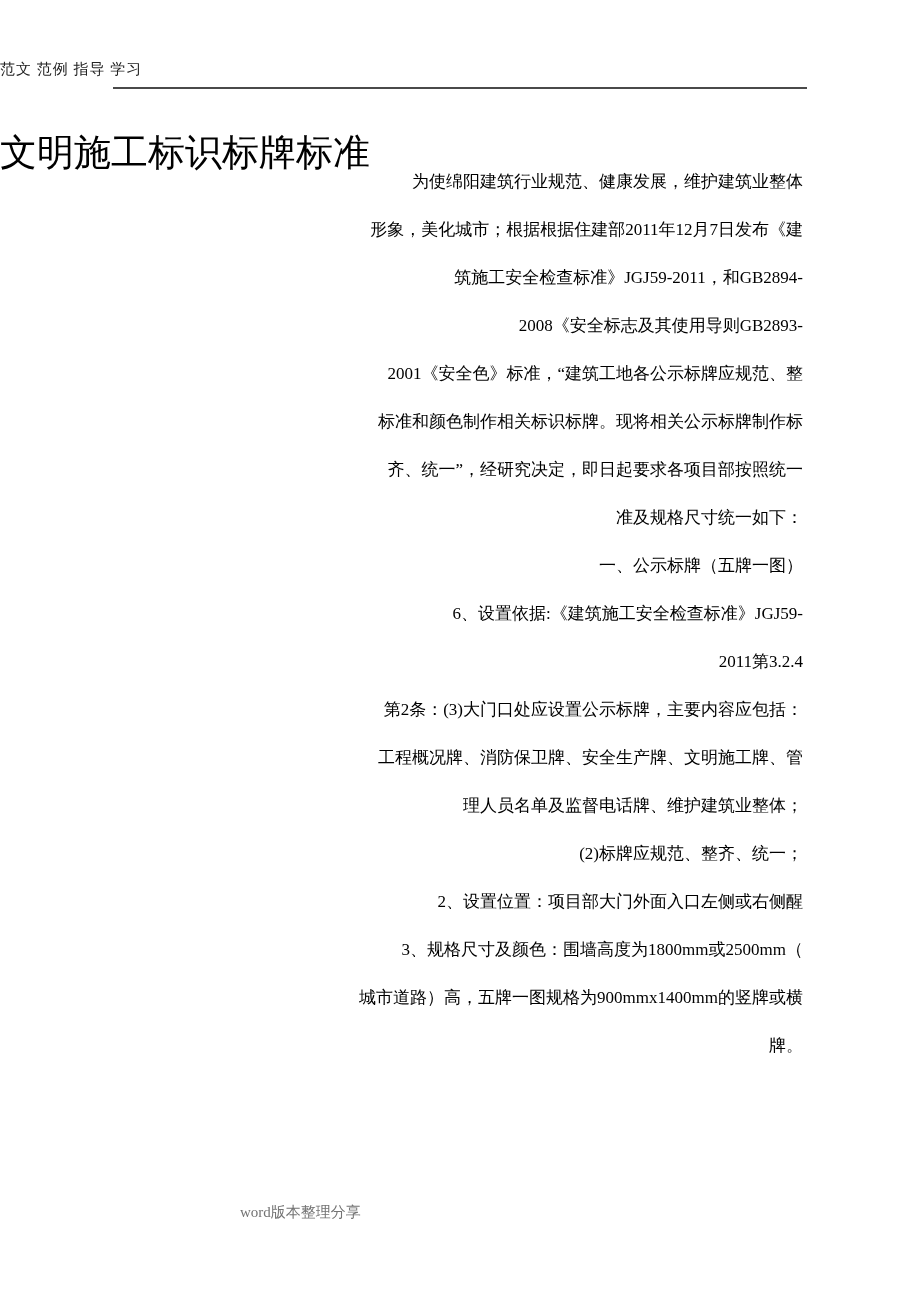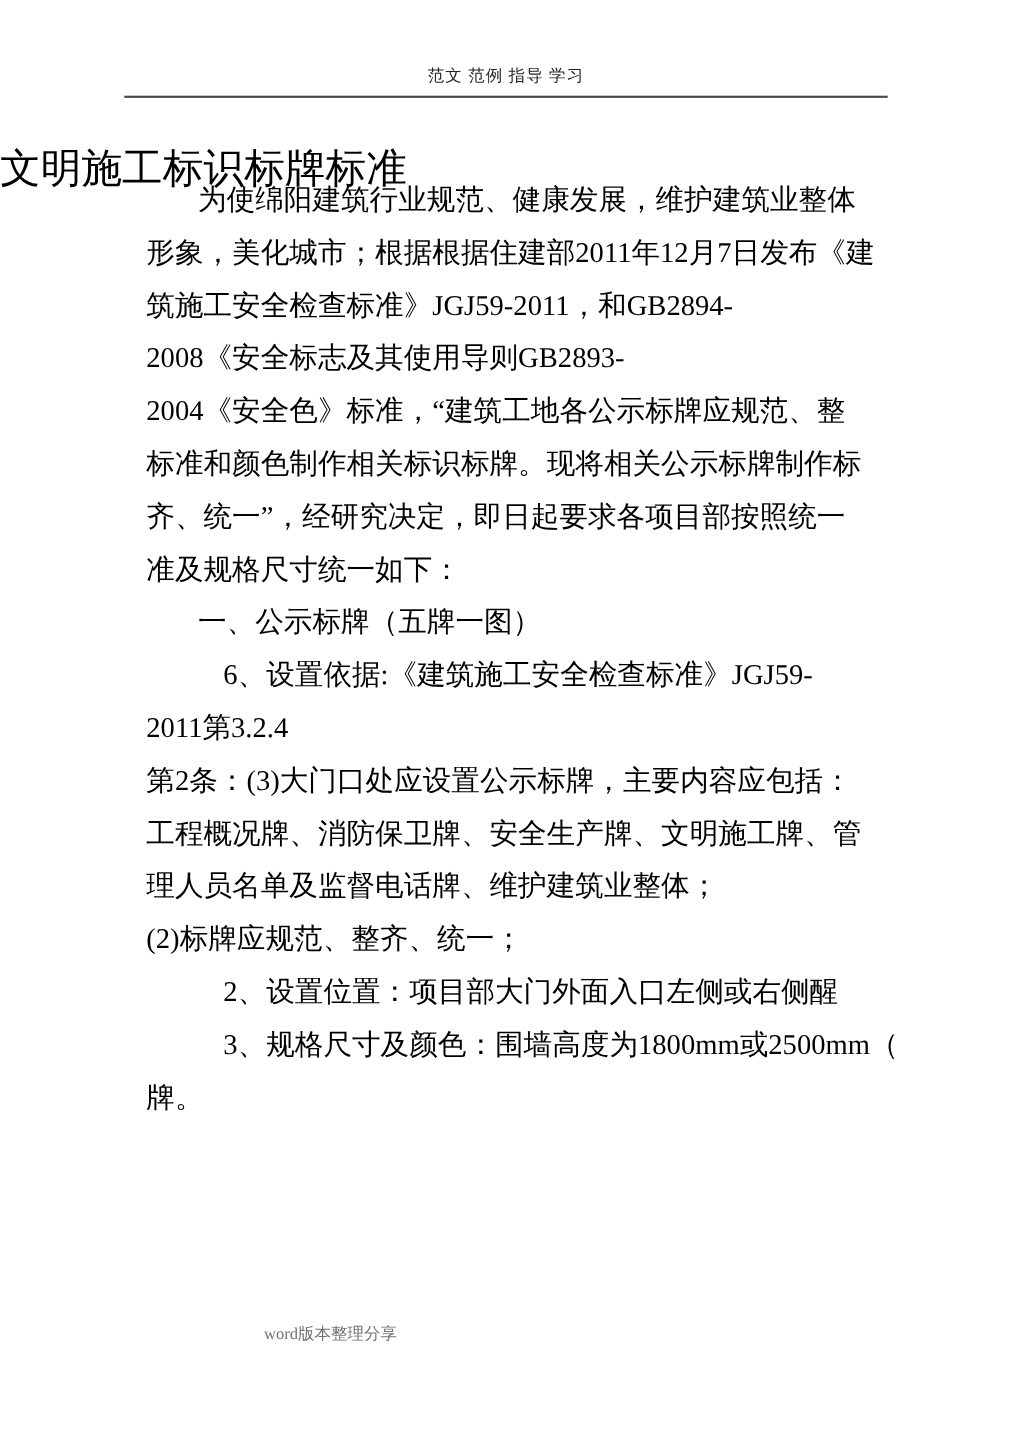--- a/index.html
+++ b/index.html
@@ -14,21 +14,20 @@
     background: #ffffff;
     overflow: hidden;
     font-family: "Liberation Serif", "DejaVu Serif", serif;
     color: #111111;
   }
   .page-header {
     position: absolute;
     top: 60px;
     left: 0;
     width: 100%;
-    text-align: center;
     font-size: 15px;
     color: #222222;
     letter-spacing: 1px;
   }
   .header-rule {
     position: absolute;
     top: 87px;
     left: 113px;
     width: 694px;
     border-top: 2px solid #4a4a4a;
@@ -42,23 +41,24 @@
     font-size: 37px;
     font-weight: 400;
     color: #000000;
     white-space: nowrap;
   }
   .content {
     position: absolute;
     top: 158px;
     left: 133px;
     width: 670px;
-    font-size: 26px;
+    font-size: 17px;
     line-height: 48px;
     color: #000000;
+    text-align: right;
   }
   .line {
     white-space: nowrap;
     height: 48px;
   }
   .indent-sm { padding-left: 47px; }
   .indent-md { padding-left: 70px; }
   .page-footer {
     position: absolute;
     top: 1203px;
@@ -76,31 +76,32 @@
 
   <div class="header-rule"></div>
 
   <h1 class="doc-title">文明施工标识标牌标准</h1>
 
   <div class="content">
     <div class="line indent-sm">为使绵阳建筑行业规范、健康发展，维护建筑业整体</div>
     <div class="line">形象，美化城市；根据根据住建部2011年12月7日发布《建</div>
     <div class="line">筑施工安全检查标准》JGJ59-2011，和GB2894-</div>
     <div class="line">2008《安全标志及其使用导则GB2893-</div>
-    <div class="line">2004《安全色》标准，“建筑工地各公示标牌应规范、整</div>
+    <div class="line">2001《安全色》标准，“建筑工地各公示标牌应规范、整</div>
     <div class="line">标准和颜色制作相关标识标牌。现将相关公示标牌制作标</div>
     <div class="line">齐、统一”，经研究决定，即日起要求各项目部按照统一</div>
     <div class="line">准及规格尺寸统一如下：</div>
     <div class="line indent-sm">一、公示标牌（五牌一图）</div>
     <div class="line indent-md">6、设置依据:《建筑施工安全检查标准》JGJ59-</div>
     <div class="line">2011第3.2.4</div>
     <div class="line">第2条：(3)大门口处应设置公示标牌，主要内容应包括：</div>
     <div class="line">工程概况牌、消防保卫牌、安全生产牌、文明施工牌、管</div>
     <div class="line">理人员名单及监督电话牌、维护建筑业整体；</div>
     <div class="line">(2)标牌应规范、整齐、统一；</div>
     <div class="line indent-md">2、设置位置：项目部大门外面入口左侧或右侧醒</div>
     <div class="line indent-md">3、规格尺寸及颜色：围墙高度为1800mm或2500mm（</div>
+    <div class="line">城市道路）高，五牌一图规格为900mmx1400mm的竖牌或横</div>
     <div class="line">牌。</div>
   </div>
 
   <div class="page-footer">word版本整理分享</div>
 
 </div>
 
 </body></html>

